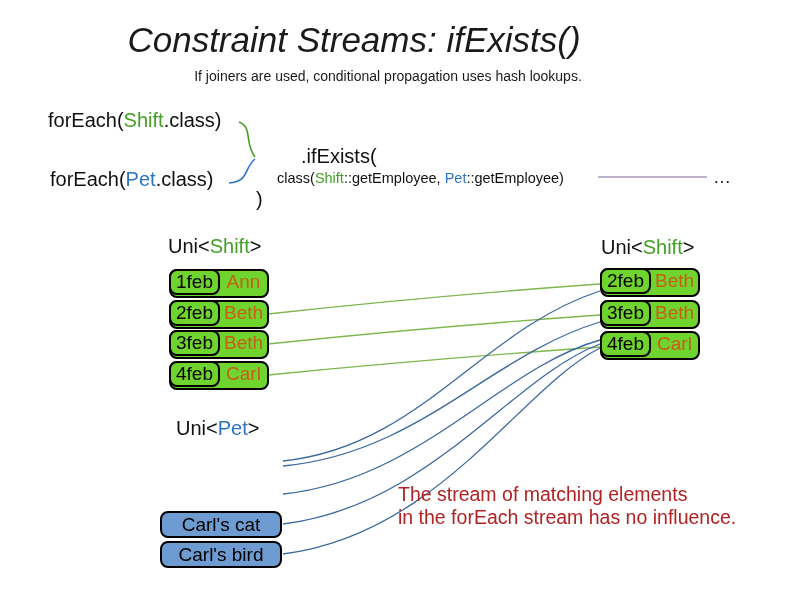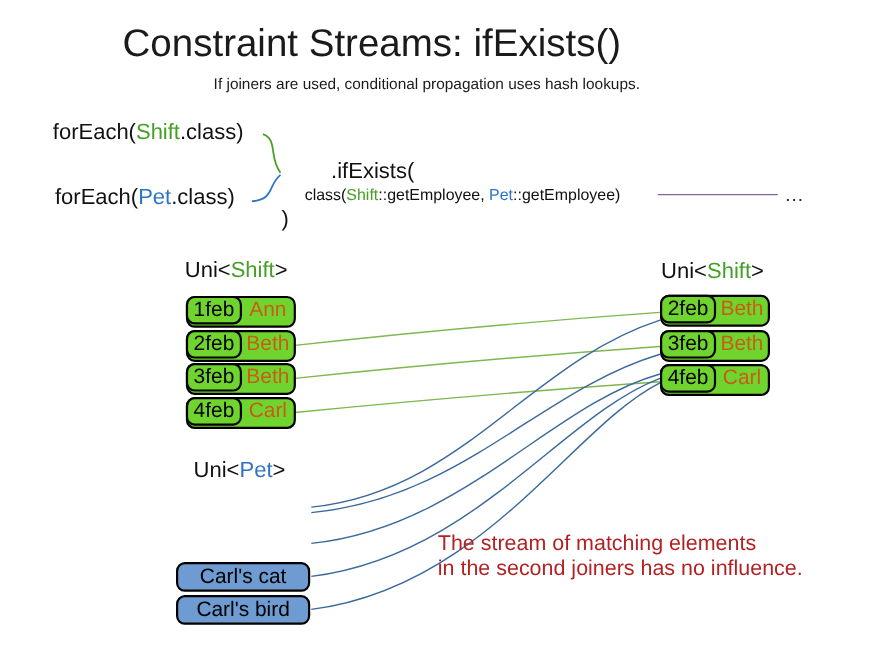--- a/index.html
+++ b/index.html
@@ -1,21 +1,21 @@
 <!DOCTYPE html>
 <html style="--green-text: #44A025; --blue-text: #2E74C4; --box-green: #70D42F; --box-blue: #6E9BD1; --name-orange: #C85E15; --line-green: #7DB74E; --line-blue: #3A699C; --line-purple: #8064A2; --note-red: #B22222;"><head>
 <meta charset="utf-8">
 <style>
   html,body{margin:0;padding:0;background:#fff;}
   .slide{
     position:relative;width:800px;height:600px;background:#fff;overflow:hidden;
     font-family:"Liberation Sans",sans-serif;color:#111;
   }
   .abs{position:absolute;}
-  .title{top:20px;left:0;width:676px;text-align:center;font-size:35px;color:#1a1a1a;}
+  .title{top:20px;left:16px;width:676px;text-align:center;font-size:35px;color:#1a1a1a;font-style:italic;}
   .subtitle{top:68px;left:0;width:776px;text-align:center;font-size:14px;color:#1a1a1a;}
   .code{font-size:20px;white-space:nowrap;color:#111;}
   .code-small{font-size:14.5px;white-space:nowrap;color:#111;}
   .cls-green{color:var(--green-text);}
   .cls-blue{color:var(--blue-text);text-align:right;}
   .ellipsis{font-size:18px;color:#222;}
   .uni-header{font-size:20px;white-space:nowrap;color:#111;}
   svg.wires{position:absolute;inset:0;pointer-events:none;}
   .wire-green{stroke:var(--line-green);stroke-width:1.3;fill:none;}
   .wire-blue{stroke:var(--line-blue);stroke-width:1.3;fill:none;}
@@ -117,16 +117,16 @@
     <div class="name-cell">Carl</div>
   </div>
 
   <div class="abs uni-header" style="left:176px;top:417px;"><span>Uni&lt;</span><span class="cls-blue">Pet</span><span>&gt;</span></div>
 
   <div class="abs pet-row" style="left:160px;top:541px;">Carl's bird</div>
   <div class="abs pet-row" style="left:160px;top:511px;">Carl's cat</div>
 
   <div class="abs note" style="left:398px;top:483px;">
     <div>The stream of matching elements</div>
-    <div>in the second joiners has no influence.</div>
+    <div>in the forEach stream has no influence.</div>
   </div>
 
 </div>
 
 </body></html>

